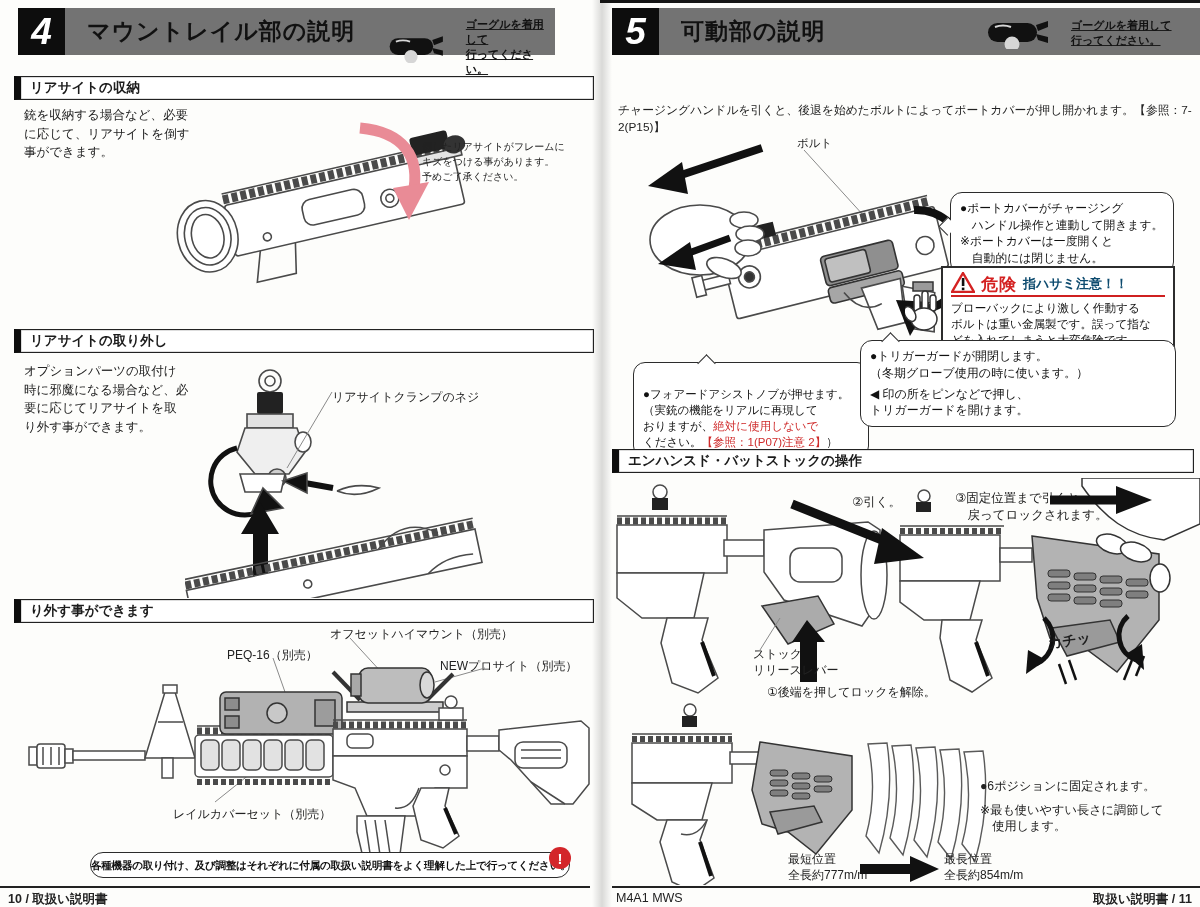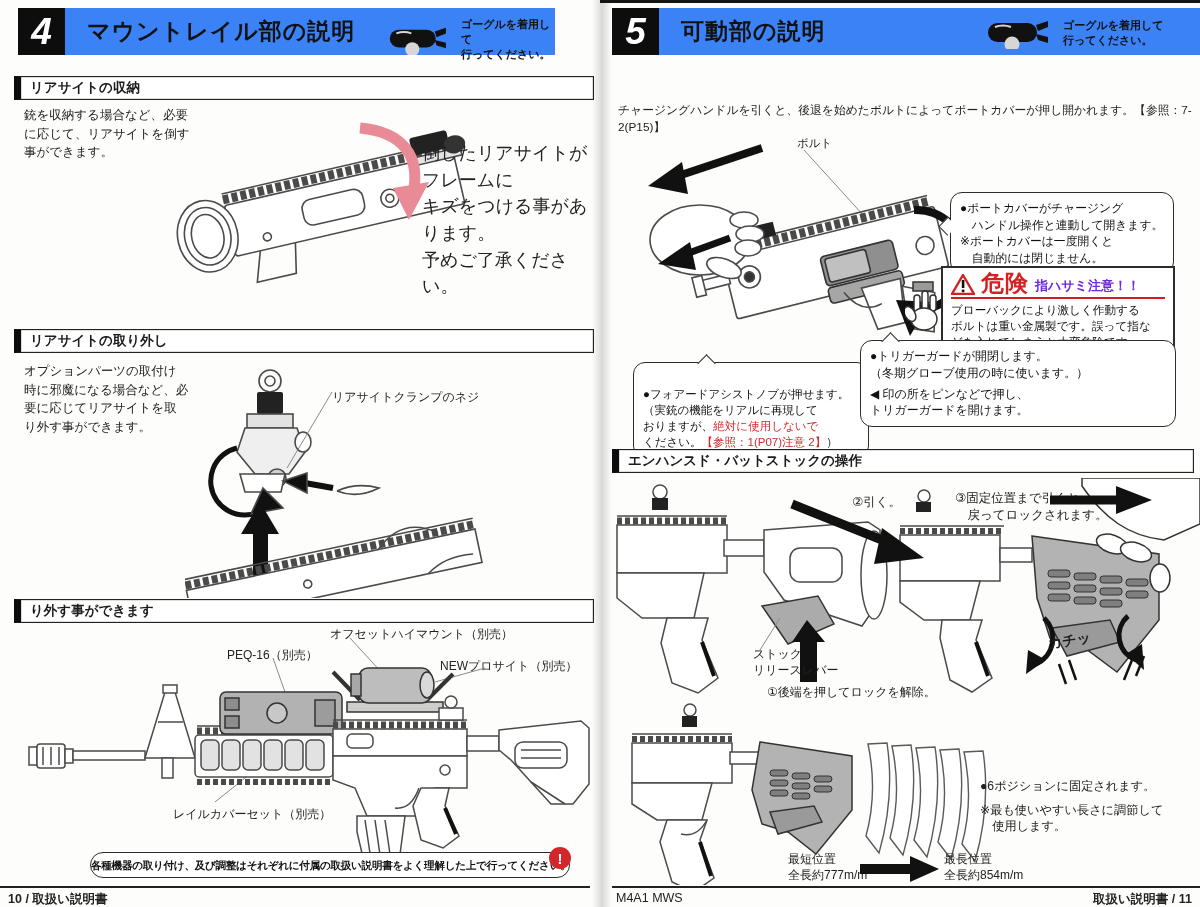--- a/index.html
+++ b/index.html
@@ -9,23 +9,23 @@
     background:#fdfdfb;overflow:hidden;
     font-family:"Liberation Sans","DejaVu Sans",sans-serif;
     color:#1c1c1c;
   }
   .abs{position:absolute;}
   .pre{white-space:pre-line;}
   
   .numbox{background:#0d0d0d;color:#fff;font-weight:bold;font-style:italic;
     font-size:37px;display:flex;align-items:center;justify-content:center;
     width:47px;height:47px;}
-  .titlebar{background:#3b82f6;height:47px;display:flex;align-items:center;}
+  .titlebar{background:#737373;height:47px;display:flex;align-items:center;}
   .pagetitle{font-size:23px;font-weight:bold;margin:0 0 0 22px;letter-spacing:1px;color:#111;}
-  .goggle-wrap{position:absolute;top:9px;display:flex;align-items:center;gap:14px;}
+  .goggle-wrap{position:absolute;top:9px;display:flex;align-items:center;gap:22px;text-decoration:underline;}
   .goggle-note{font-size:11px;line-height:1.35;color:#111;font-weight:bold;}
   
   .sechead{
     border:1.5px solid #222;border-left:7px solid #0d0d0d;background:#fff;
     font-size:13.5px;font-weight:bold;line-height:20px;padding:1px 0 1px 9px;
     box-shadow:0 0 0 0.5px #bbb inset;
   }
   .body-txt{font-size:12.5px;line-height:1.48;color:#222;}
   .small-label{font-size:12px;line-height:1.35;color:#222;}
   
@@ -33,22 +33,22 @@
     border:1.6px solid #2c2c2c;border-radius:12px;background:#fff;
     font-size:11.8px;line-height:1.4;padding:7px 9px;color:#111;
   }
   .tail{position:absolute;width:12px;height:12px;background:#fff;}
   .tail.left{border-left:1.6px solid #2c2c2c;border-bottom:1.6px solid #2c2c2c;transform:rotate(45deg);}
   .tail.up{border-left:1.6px solid #2c2c2c;border-top:1.6px solid #2c2c2c;transform:rotate(45deg);}
   .red{color:#cf2b2b;}
   
   .danger{border:2.2px solid #2c2c2c;background:#fff;padding:4px 8px 5px 8px;}
   .danger-head{display:flex;align-items:flex-end;gap:6px;border-bottom:2px solid #cf2020;padding-bottom:2px;margin-bottom:3px;}
-  .danger-word{color:#d42222;font-size:23px;font-weight:bold;line-height:1;letter-spacing:1px;}
-  .danger-sub{color:#6d28d9;font-size:13px;font-weight:bold;line-height:1.4;}
+  .danger-word{color:#d42222;font-size:17px;font-weight:bold;line-height:1;letter-spacing:1px;}
+  .danger-sub{color:#0c4a6e;font-size:13px;font-weight:bold;line-height:1.4;}
   .danger-body{font-size:11.6px;line-height:1.38;color:#111;}
   
   .hline{background:#222;height:1.6px;}
   .footer-txt{font-size:12.5px;color:#222;}
   .note-box{
     border:1.6px solid #2c2c2c;border-radius:13px;background:#fff;
     font-size:10.6px;line-height:24px;text-align:center;white-space:nowrap;
     letter-spacing:-0.3px;font-weight:bold;color:#111;
   }
   .excl{
@@ -102,21 +102,21 @@
       <circle cx="130" cy="122" r="4"></circle>
       <rect x="286" y="78" width="52" height="8" fill="#e4e4e4"></rect>
       <rect x="290" y="58" width="38" height="18" rx="3" fill="#222" stroke="none"></rect>
       <ellipse cx="333" cy="74" rx="11" ry="9" fill="#333" stroke="none"></ellipse>
       <path d="M120,134 l-10,30 h40 l6,-30"></path>
     </g>
     <path d="M225,30 C268,34 286,58 278,96" stroke="#e98b96" stroke-width="11" fill="none"></path>
     <polygon points="258,90 294,84 274,122" fill="#e98b96"></polygon>
   </svg>
 
-  <div class="abs body-txt pre" style="left:422px;top:140px;width:180px;font-size:18px;">倒したリアサイトがフレームに
+  <div class="abs body-txt pre" style="left:422px;top:140px;width:180px;font-size:10px;">倒したリアサイトがフレームに
 キズをつける事があります。
 予めご了承ください。</div>
 
   <div class="abs body-txt pre" style="left:24px;top:362px;width:185px;">オプションパーツの取付け
 時に邪魔になる場合など、必
 要に応じてリアサイトを取
 り外す事ができます。</div>
 
   <div class="abs sechead" style="left:14px;top:329px;width:563px;">リアサイトの取り外し</div>
 

